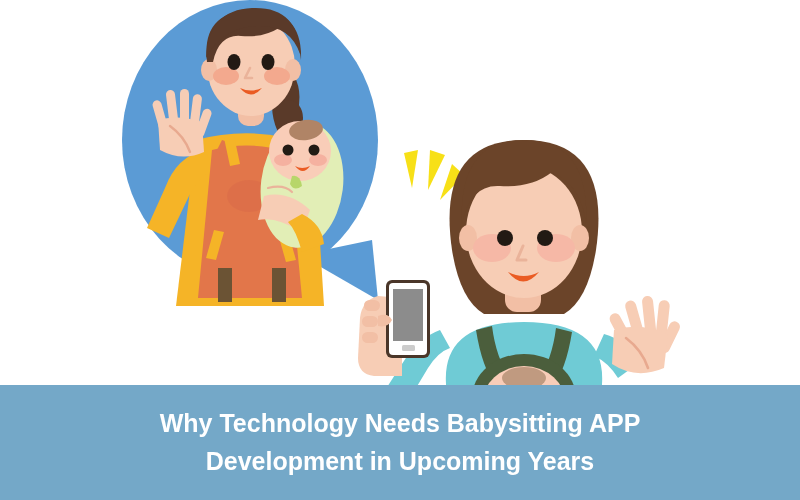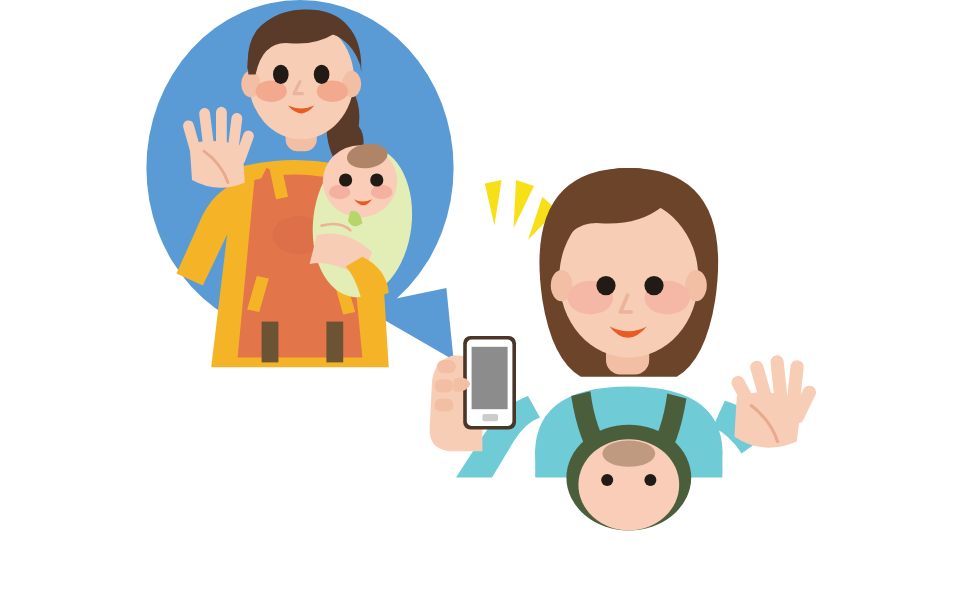--- a/index.html
+++ b/index.html
@@ -204,14 +204,17 @@
 
       <circle cx="505" cy="238" r="8" fill="#221a14"></circle>
       <circle cx="545" cy="238" r="8" fill="#221a14"></circle>
 
       <path d="M523 246 l-6 14 l9 0" fill="none" stroke="#eab39a" stroke-width="3" stroke-linecap="round" stroke-linejoin="round"></path>
 
       <path d="M508 272 q15 19 31 0 q-15 8 -31 0 Z" fill="#ea5b23"></path>
     </g>
   </svg>
 
+  <div class="banner">
+    <h1 class="banner-title">Why Technology Needs Babysitting APP Development in Upcoming Years</h1>
+  </div>
 
 </div>
 
 </body></html>

